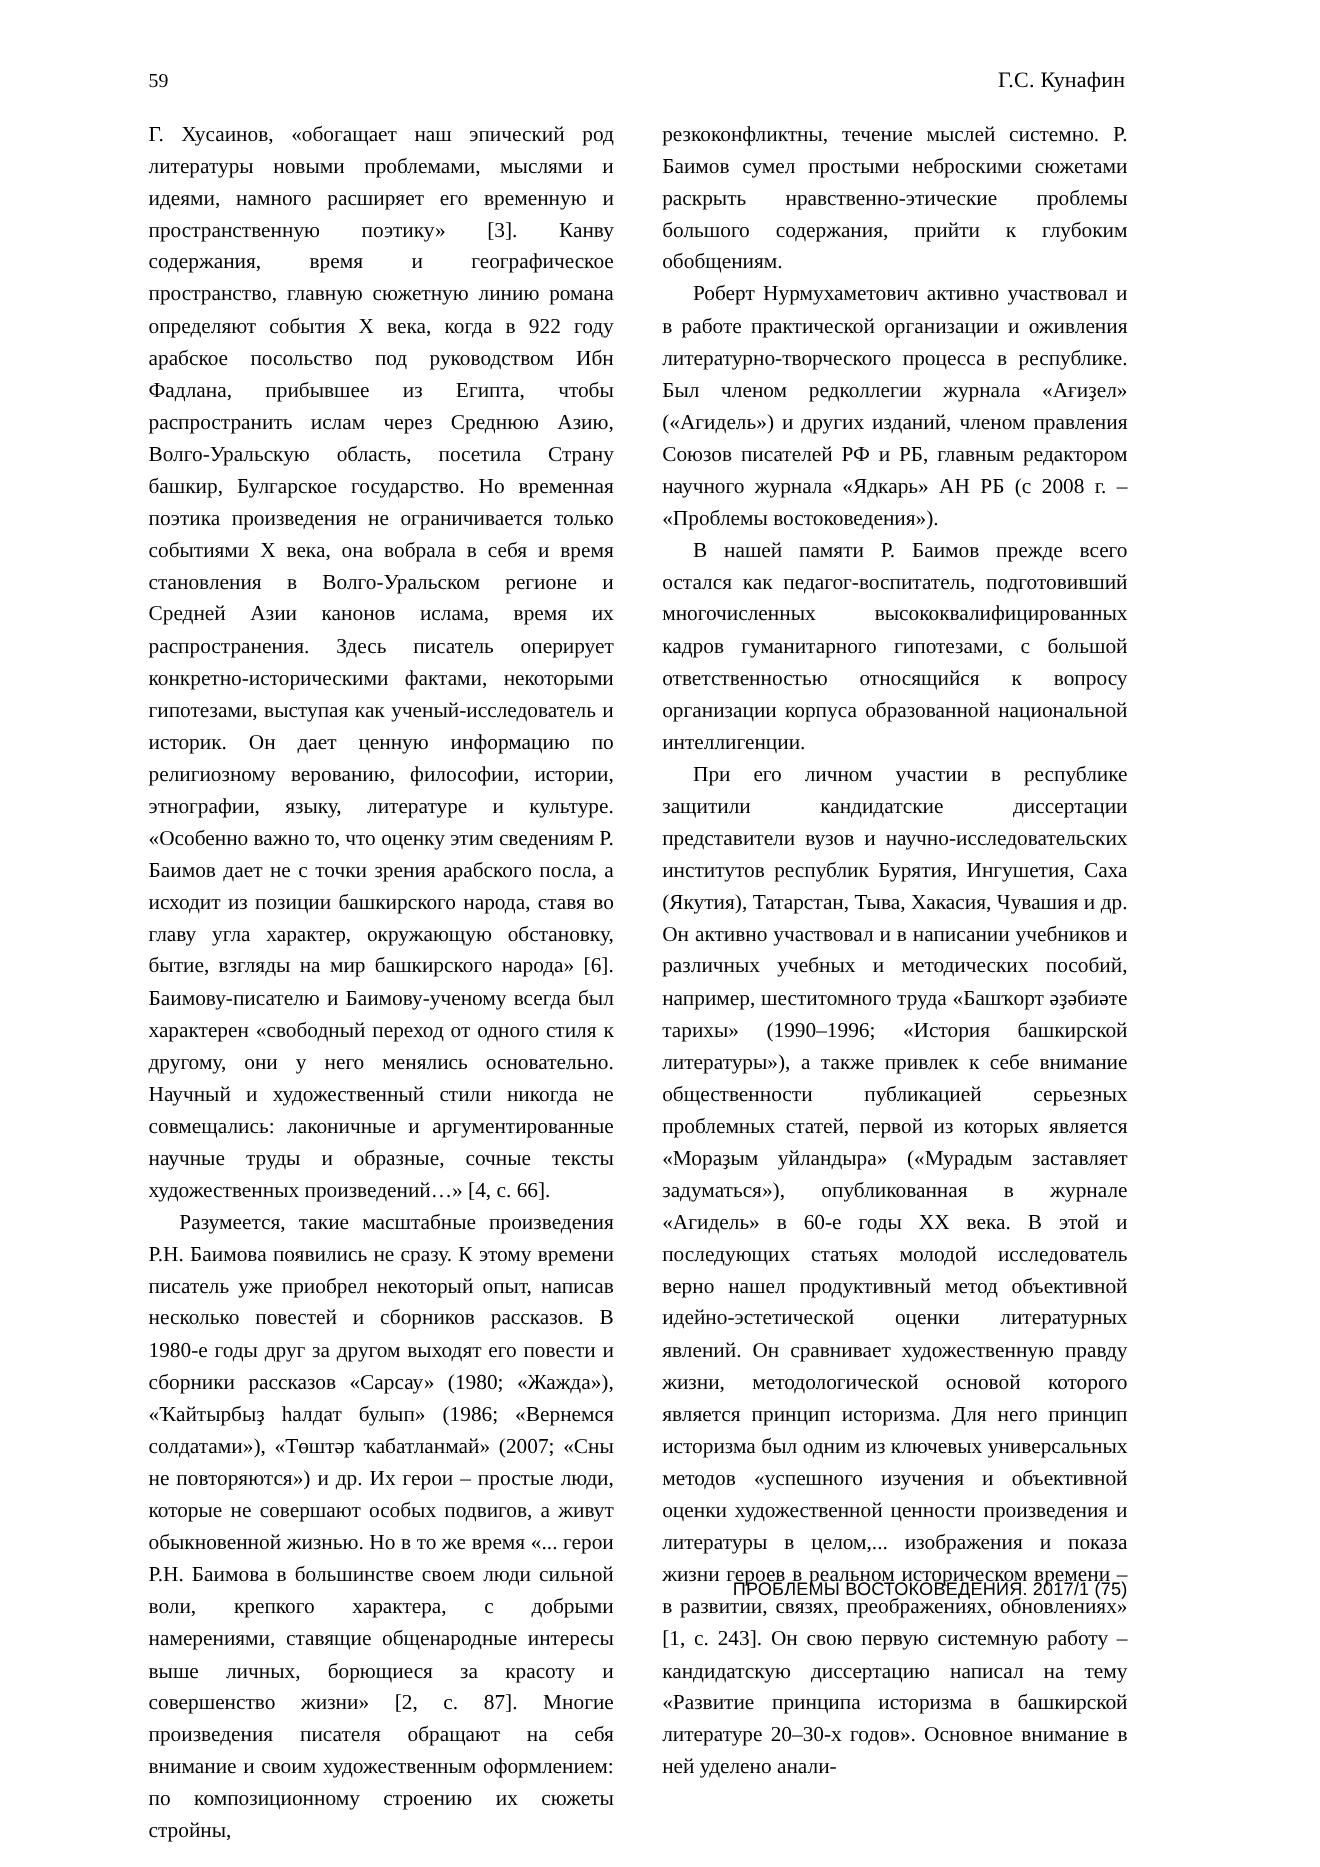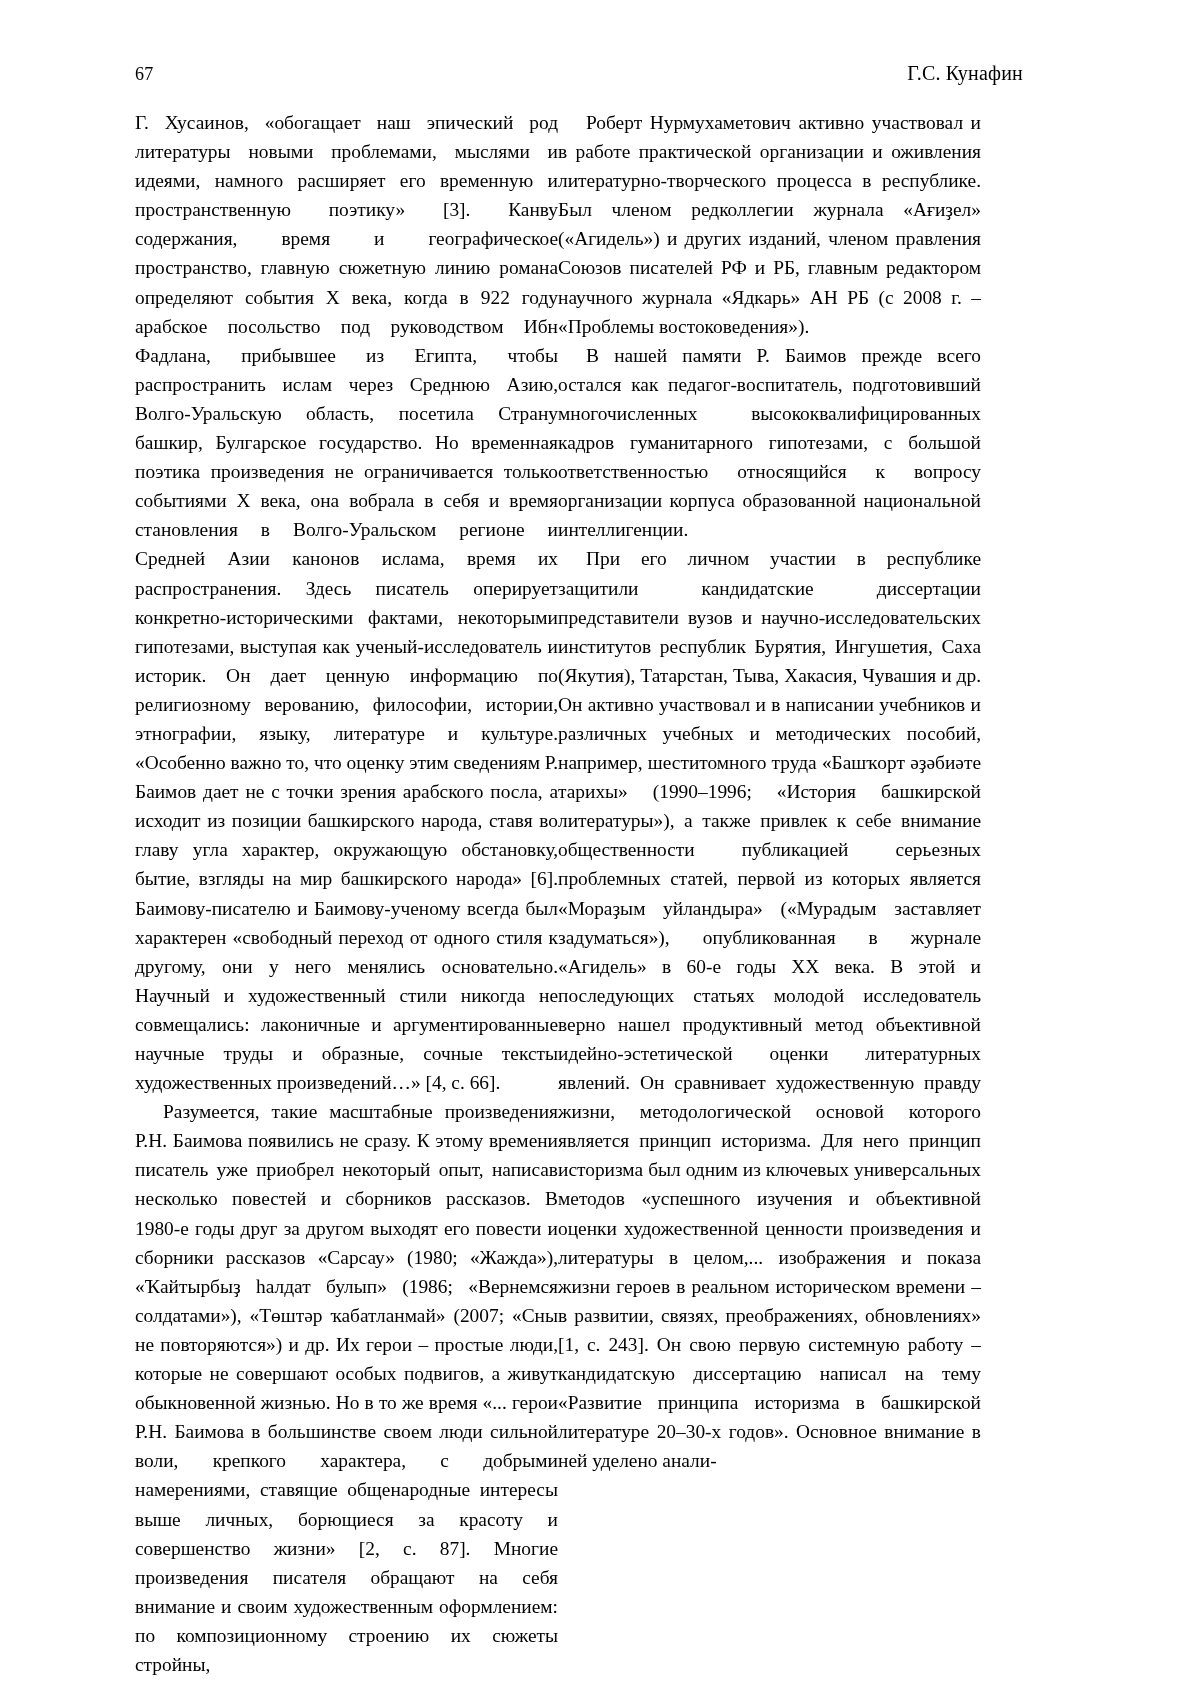--- a/index.html
+++ b/index.html
@@ -46,20 +46,21 @@
     letter-spacing: 0.2px;
   }
   
   .columns {
     position: absolute;
     left: 135px;
     top: 108px;
     width: 890px;
     height: 1300px;
     display: flex;
+    gap: 44px;
   }
   .col {
     width: 423px;
     font-size: 19.4px;
     line-height: 29.1px;
     text-align: justify;
     text-justify: inter-word;
     hyphens: manual;
   }
   .col p {
@@ -80,33 +81,37 @@
     font-size: 16.5px;
     letter-spacing: 0.15px;
   }
 </style>
 </head>
 <body>
 
 <div class="page">
 
   <div class="runhead">
-    <span class="folio">67</span>
+    <span class="folio">59</span>
     <span class="runhead-author">Г.С. Кунафин</span>
   </div>
 
   <div class="columns">
 
     <div class="col">
       <p class="noindent">Г. Хусаинов, «обогащает наш эпический род литературы новыми проблемами, мыслями и идеями, намного расширяет его временную и пространственную поэтику» [3]. Канву содержания, время и географическое пространство, главную сюжетную линию романа определяют события X века, когда в 922 году арабское посольство под руководством Ибн Фадлана, прибывшее из Египта, чтобы распространить ислам через Среднюю Азию, Волго-Уральскую область, посетила Страну башкир, Булгарское государство. Но временная поэтика произведения не ограничивается только событиями X века, она вобрала в себя и время становления в Волго-Уральском регионе и Средней Азии канонов ислама, время их распространения. Здесь писатель оперирует конкретно-историческими фактами, некоторыми гипотезами, выступая как ученый-исследователь и историк. Он дает ценную информацию по религиозному верованию, философии, истории, этнографии, языку, литературе и культуре. «Особенно важно то, что оценку этим сведениям Р. Баимов дает не с точки зрения арабского посла, а исходит из позиции башкирского народа, ставя во главу угла характер, окружающую обстановку, бытие, взгляды на мир башкирского народа» [6]. Баимову-писателю и Баимову-ученому всегда был характерен «свободный переход от одного стиля к другому, они у него менялись основательно. Научный и художественный стили никогда не совмещались: лаконичные и аргументированные научные труды и образные, сочные тексты художественных произведений…» [4, с. 66].</p>
       <p>Разумеется, такие масштабные произведения Р.Н. Баимова появились не сразу. К этому времени писатель уже приобрел некоторый опыт, написав несколько повестей и сборников рассказов. В 1980-е годы друг за другом выходят его повести и сборники рассказов «Сарсау» (1980; «Жажда»), «Ҡайтырбыҙ һалдат булып» (1986; «Вернемся солдатами»), «Төштәр ҡабатланмай» (2007; «Сны не повторяются») и др. Их герои – простые люди, которые не совершают особых подвигов, а живут обыкновенной жизнью. Но в то же время «... герои Р.Н. Баимова в большинстве своем люди сильной воли, крепкого характера, с добрыми намерениями, ставящие общенародные интересы выше личных, борющиеся за красоту и совершенство жизни» [2, с. 87]. Многие произведения писателя обращают на себя внимание и своим художественным оформлением: по композиционному строению их сюжеты стройны,</p>
     </div>
 
     <div class="col">
+      <p class="noindent">резкоконфликтны, течение мыслей системно. Р. Баимов сумел простыми неброскими сюжетами раскрыть нравственно-этические проблемы большого содержания, прийти к глубоким обобщениям.</p>
       <p>Роберт Нурмухаметович активно участвовал и в работе практической организации и оживления литературно-творческого процесса в республике. Был членом редколлегии журнала «Ағиҙел» («Агидель») и других изданий, членом правления Союзов писателей РФ и РБ, главным редактором научного журнала «Ядкарь» АН РБ (с 2008 г. – «Проблемы востоковедения»).</p>
       <p>В нашей памяти Р. Баимов прежде всего остался как педагог-воспитатель, подготовивший многочисленных высококвалифицированных кадров гуманитарного гипотезами, с большой ответственностью относящийся к вопросу организации корпуса образованной национальной интеллигенции.</p>
       <p>При его личном участии в республике защитили кандидатские диссертации представители вузов и научно-исследовательских институтов республик Бурятия, Ингушетия, Саха (Якутия), Татарстан, Тыва, Хакасия, Чувашия и др. Он активно участвовал и в написании учебников и различных учебных и методических пособий, например, шеститомного труда «Башҡорт әҙәбиәте тарихы» (1990–1996; «История башкирской литературы»), а также привлек к себе внимание общественности публикацией серьезных проблемных статей, первой из которых является «Мораҙым уйландыра» («Мурадым заставляет задуматься»), опубликованная в журнале «Агидель» в 60-е годы XX века. В этой и последующих статьях молодой исследователь верно нашел продуктивный метод объективной идейно-эстетической оценки литературных явлений. Он сравнивает художественную правду жизни, методологической основой которого является принцип историзма. Для него принцип историзма был одним из ключевых универсальных методов «успешного изучения и объективной оценки художественной ценности произведения и литературы в целом,... изображения и показа жизни героев в реальном историческом времени – в развитии, связях, преображениях, обновлениях» [1, с. 243]. Он свою первую системную работу – кандидатскую диссертацию написал на тему «Развитие принципа историзма в башкирской литературе 20–30-х годов». Основное внимание в ней уделено анали-</p>
     </div>
 
   </div>
 
+  <div class="footer">
+    <span>ПРОБЛЕМЫ ВОСТОКОВЕДЕНИЯ. 2017/1 (75)</span>
+  </div>
 
 </div>
 
 </body></html>

